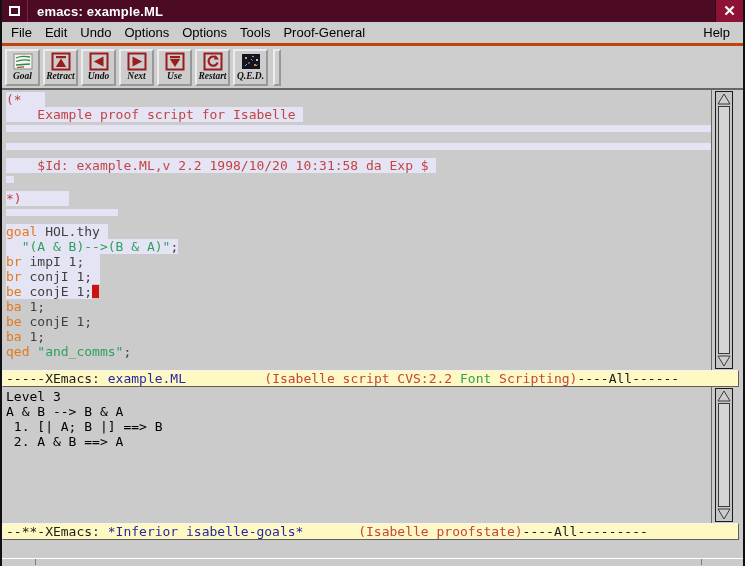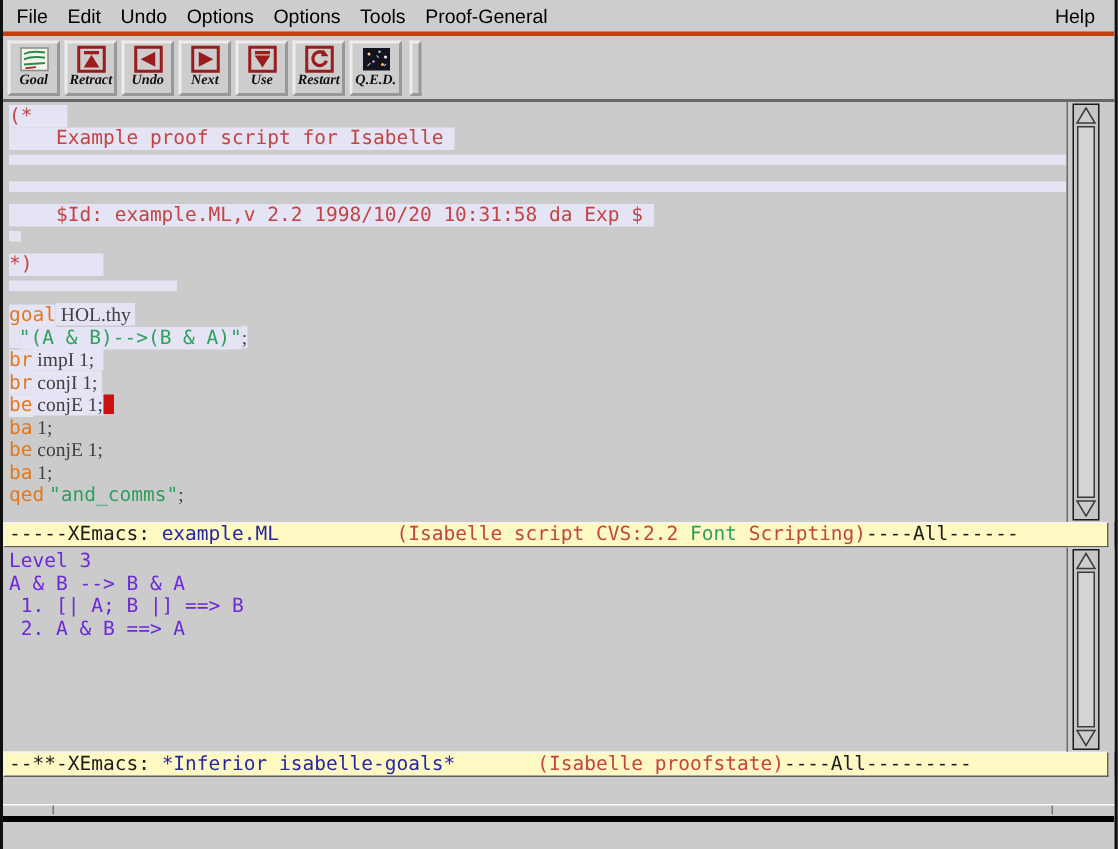--- a/index.html
+++ b/index.html
@@ -31,23 +31,23 @@
   
   .win{display:flex;background:#cbcbcb;}
   .win-script{height:280px;}
   .win-goals{height:136px;}
   .win-content{flex:1;overflow:hidden;padding:2px 0 0 4px;font-size:13px;line-height:15px;color:#3f3f3f;}
   .buffer-line{white-space:pre;height:15px;}
   .hl{background:#e4e4f4;}
   .band{height:7px;margin-top:3px;background:#e4e4f4;}
   .cursor{display:inline-block;width:7px;height:13px;background:#cc1111;vertical-align:-2px;}
   .c-red{color:#c24444;} .c-kw{color:#e2791f;} .c-str{color:#2fa05e;}
-  .c-dk{color:#3f3f3f;font-family:Liberation Serif, serif;} .c-blue{color:#2727a3;} .c-blk{color:#1c1c1c;}
+  .c-dk{color:#3f3f3f;} .c-blue{color:#2727a3;} .c-blk{color:#1c1c1c;}
   .c-grn{color:#2fa05e;}
-  .goals-line{white-space:pre;height:15px;color:#6d28d9;}
+  .goals-line{white-space:pre;height:15px;color:#000000;}
   
   .sb-col{width:31px;position:relative;border-left:1px solid #6a6a6a;background:#cbcbcb;}
   .sb-track{position:absolute;top:1px;bottom:1px;left:3px;width:18px;
     border:1px solid #1a1a1a;background:#c6c6c6;box-sizing:border-box;}
   .sb-arrow{position:absolute;left:1px;width:14px;height:12px;}
   .sb-arrow svg{width:14px;height:12px;display:block;}
   .sb-up{top:1px;} .sb-down{bottom:1px;}
   .sb-thumb{position:absolute;left:2px;right:2px;top:14px;bottom:14px;
     border:1px solid #3a3a3a;background:#d4d4d4;}
   
@@ -60,20 +60,29 @@
   .bottom-strip{position:relative;height:11px;background:#cbcbcb;border-top:1px solid #fff;}
   .notch{position:absolute;top:0;width:1px;height:6px;background:#7a7a7a;}
   .notch-l{left:33px;} .notch-r{right:41px;}
   .bottom-edge{position:absolute;left:0;right:0;bottom:0;height:4px;background:#000;}
 </style>
 </head>
 <body>
 
 <div class="frame">
 
+  <div class="titlebar">
+    <div class="tb-iconbox">
+      <div class="tb-icon"></div>
+    </div>
+    <div class="tb-title">emacs: example.ML</div>
+    <div class="tb-close">
+        <span>✕</span>
+      </div>
+  </div>
 
   <div class="menubar" id="menubar">
       <span class="menu-item">File</span>
       <span class="menu-item">Edit</span>
       <span class="menu-item">Undo</span>
       <span class="menu-item">Options</span>
       <span class="menu-item">Options</span>
       <span class="menu-item">Tools</span>
       <span class="menu-item">Proof-General</span>
       <span class="menu-item menu-help">Help</span>

